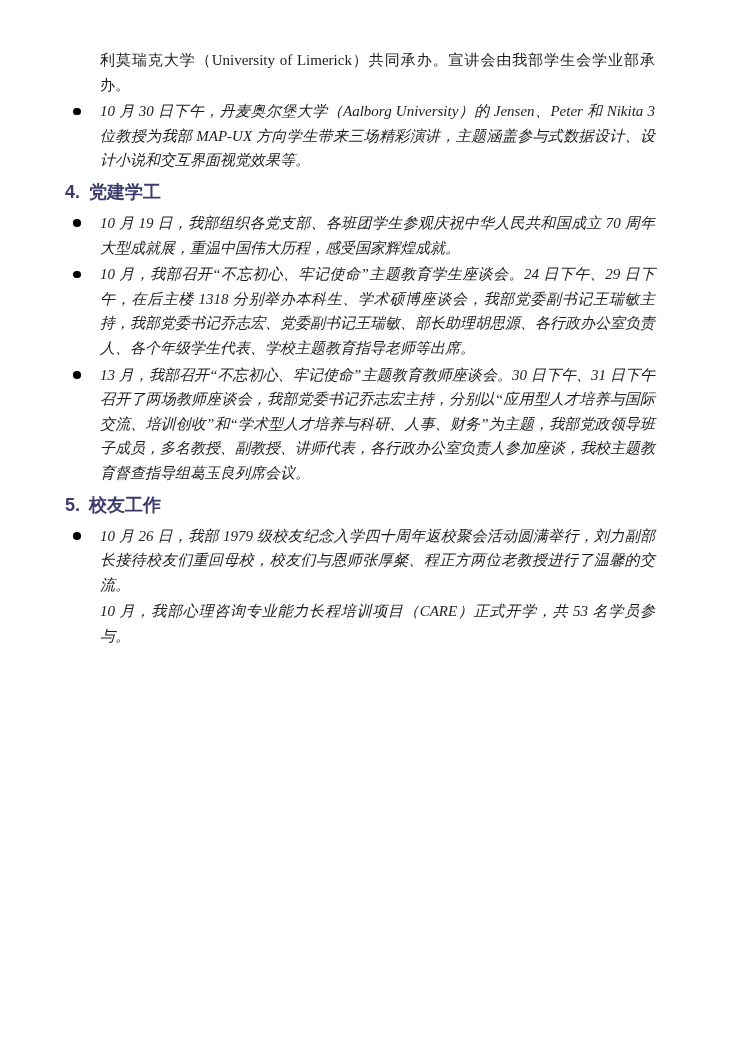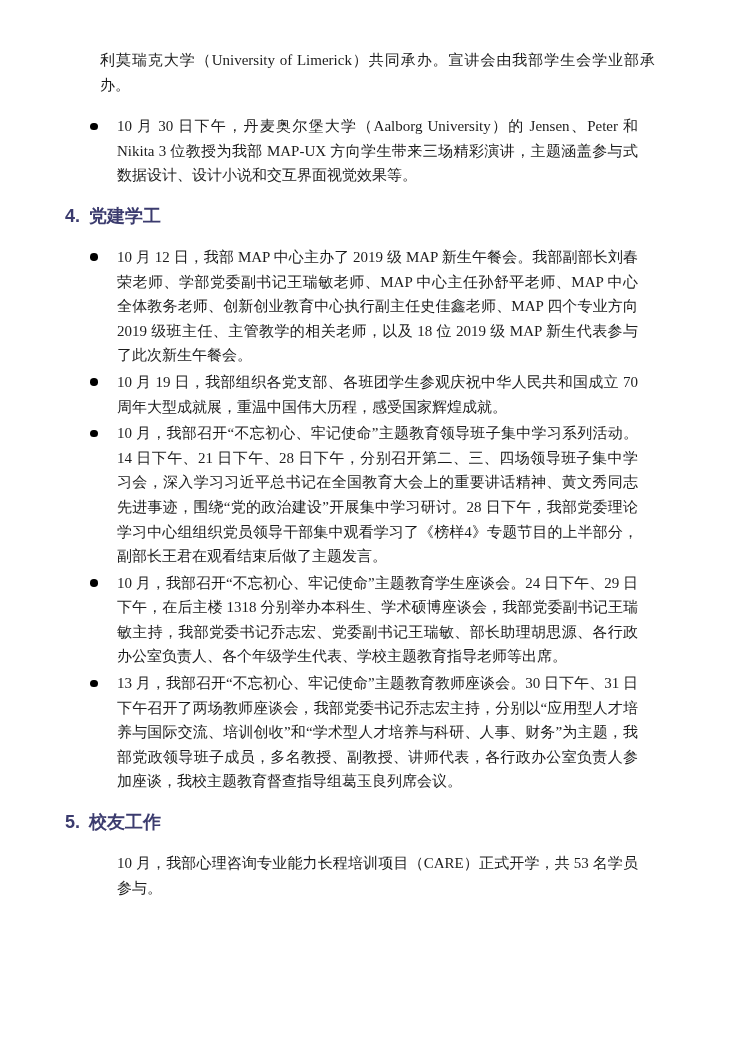--- a/index.html
+++ b/index.html
@@ -26,21 +26,22 @@
     line-height: 24.6px;
     color: var(--text-color);
     text-align: justify;
     border-radius: 22px;
   }
   p.cont {
     margin: 0 0 2px 0;
   }
   ul.bullets {
     list-style: none;
-    margin: 17px;
+    margin: 0;
+    font-style: italic;
   }
   ul.bullets li {
     position: relative;
     margin: 2px 0;
   }
   ul.bullets li .dot {
     position: absolute;
     left: -27px;
     top: 8.5px;
     width: 7.5px;
@@ -77,44 +78,42 @@
     </li>
   </ul>
 
   <h2 class="sec">
     <span class="num">4.</span><span>党建学工</span>
   </h2>
 
   <ul class="bullets">
     <li>
       <span class="dot"></span>
-      <span>10 月 12 日，我部 MAP 中心主办了 2019 级 MAP 新生午餐会。我部副部长刘春荣老师、学部党委副书记王瑞敏老师、MAP 中心主任孙舒平老师、MAP 中心全体教务老师、创新创业教育中心执行副主任史佳鑫老师、MAP 四个专业方向 2019 级班主任、主管教学的相关老师，以及 18 位 2019 级 MAP 新生代表参与了此次新生午餐会。</span>
-    </li>
-    <li>
-      <span class="dot"></span>
       <span>10 月 19 日，我部组织各党支部、各班团学生参观庆祝中华人民共和国成立 70 周年大型成就展，重温中国伟大历程，感受国家辉煌成就。</span>
-    </li>
-    <li>
-      <span class="dot"></span>
-      <span>10 月，我部召开“不忘初心、牢记使命”主题教育领导班子集中学习系列活动。14 日下午、21 日下午、28 日下午，分别召开第二、三、四场领导班子集中学习会，深入学习习近平总书记在全国教育大会上的重要讲话精神、黄文秀同志先进事迹，围绕“党的政治建设”开展集中学习研讨。28 日下午，我部党委理论学习中心组组织党员领导干部集中观看学习了《榜样4》专题节目的上半部分，副部长王君在观看结束后做了主题发言。</span>
     </li>
     <li>
       <span class="dot"></span>
       <span>10 月，我部召开“不忘初心、牢记使命”主题教育学生座谈会。24 日下午、29 日下午，在后主楼 1318 分别举办本科生、学术硕博座谈会，我部党委副书记王瑞敏主持，我部党委书记乔志宏、党委副书记王瑞敏、部长助理胡思源、各行政办公室负责人、各个年级学生代表、学校主题教育指导老师等出席。</span>
     </li>
     <li>
       <span class="dot"></span>
       <span>13 月，我部召开“不忘初心、牢记使命”主题教育教师座谈会。30 日下午、31 日下午召开了两场教师座谈会，我部党委书记乔志宏主持，分别以“应用型人才培养与国际交流、培训创收”和“学术型人才培养与科研、人事、财务”为主题，我部党政领导班子成员，多名教授、副教授、讲师代表，各行政办公室负责人参加座谈，我校主题教育督查指导组葛玉良列席会议。</span>
     </li>
   </ul>
 
   <h2 class="sec">
     <span class="num">5.</span><span>校友工作</span>
   </h2>
 
+  <ul class="bullets">
+    <li>
+      <span class="dot"></span>
+      <span>10 月 26 日，我部 1979 级校友纪念入学四十周年返校聚会活动圆满举行，刘力副部长接待校友们重回母校，校友们与恩师张厚粲、程正方两位老教授进行了温馨的交流。</span>
+    </li>
+  </ul>
 
 
   <ul class="bullets">
     <li>
       
       <span>10 月，我部心理咨询专业能力长程培训项目（CARE）正式开学，共 53 名学员参与。</span>
     </li>
 
   </ul>
 

